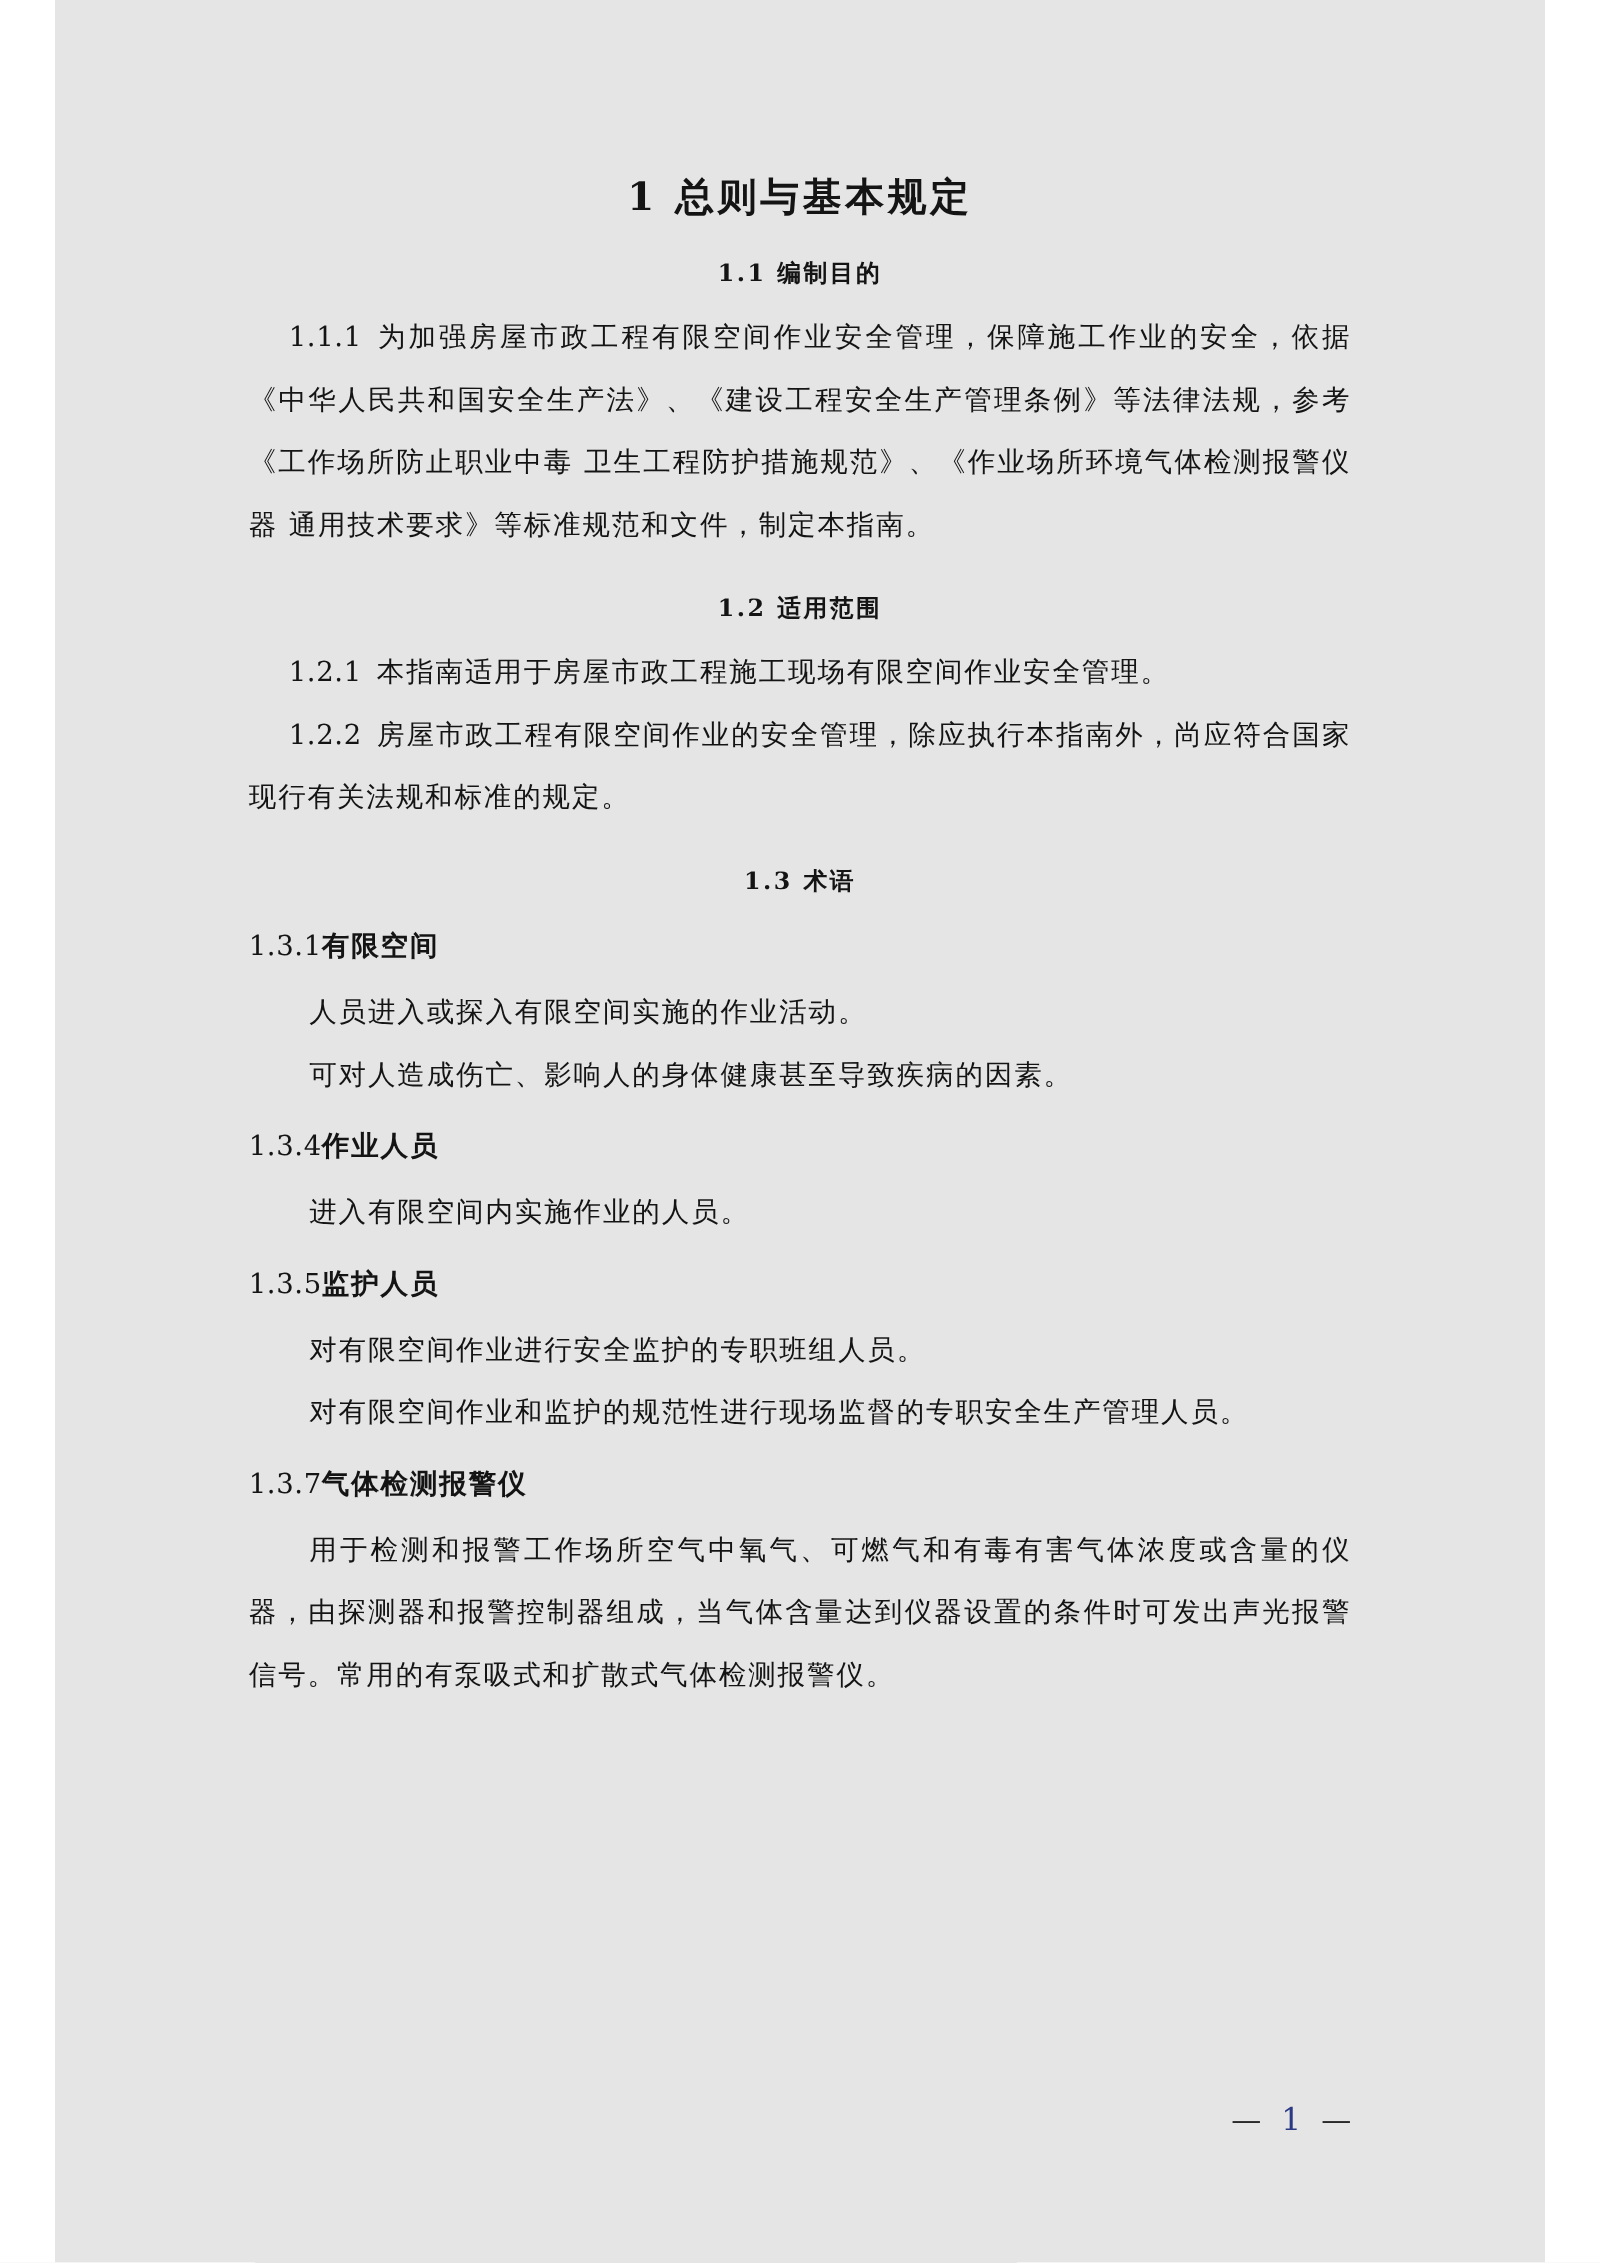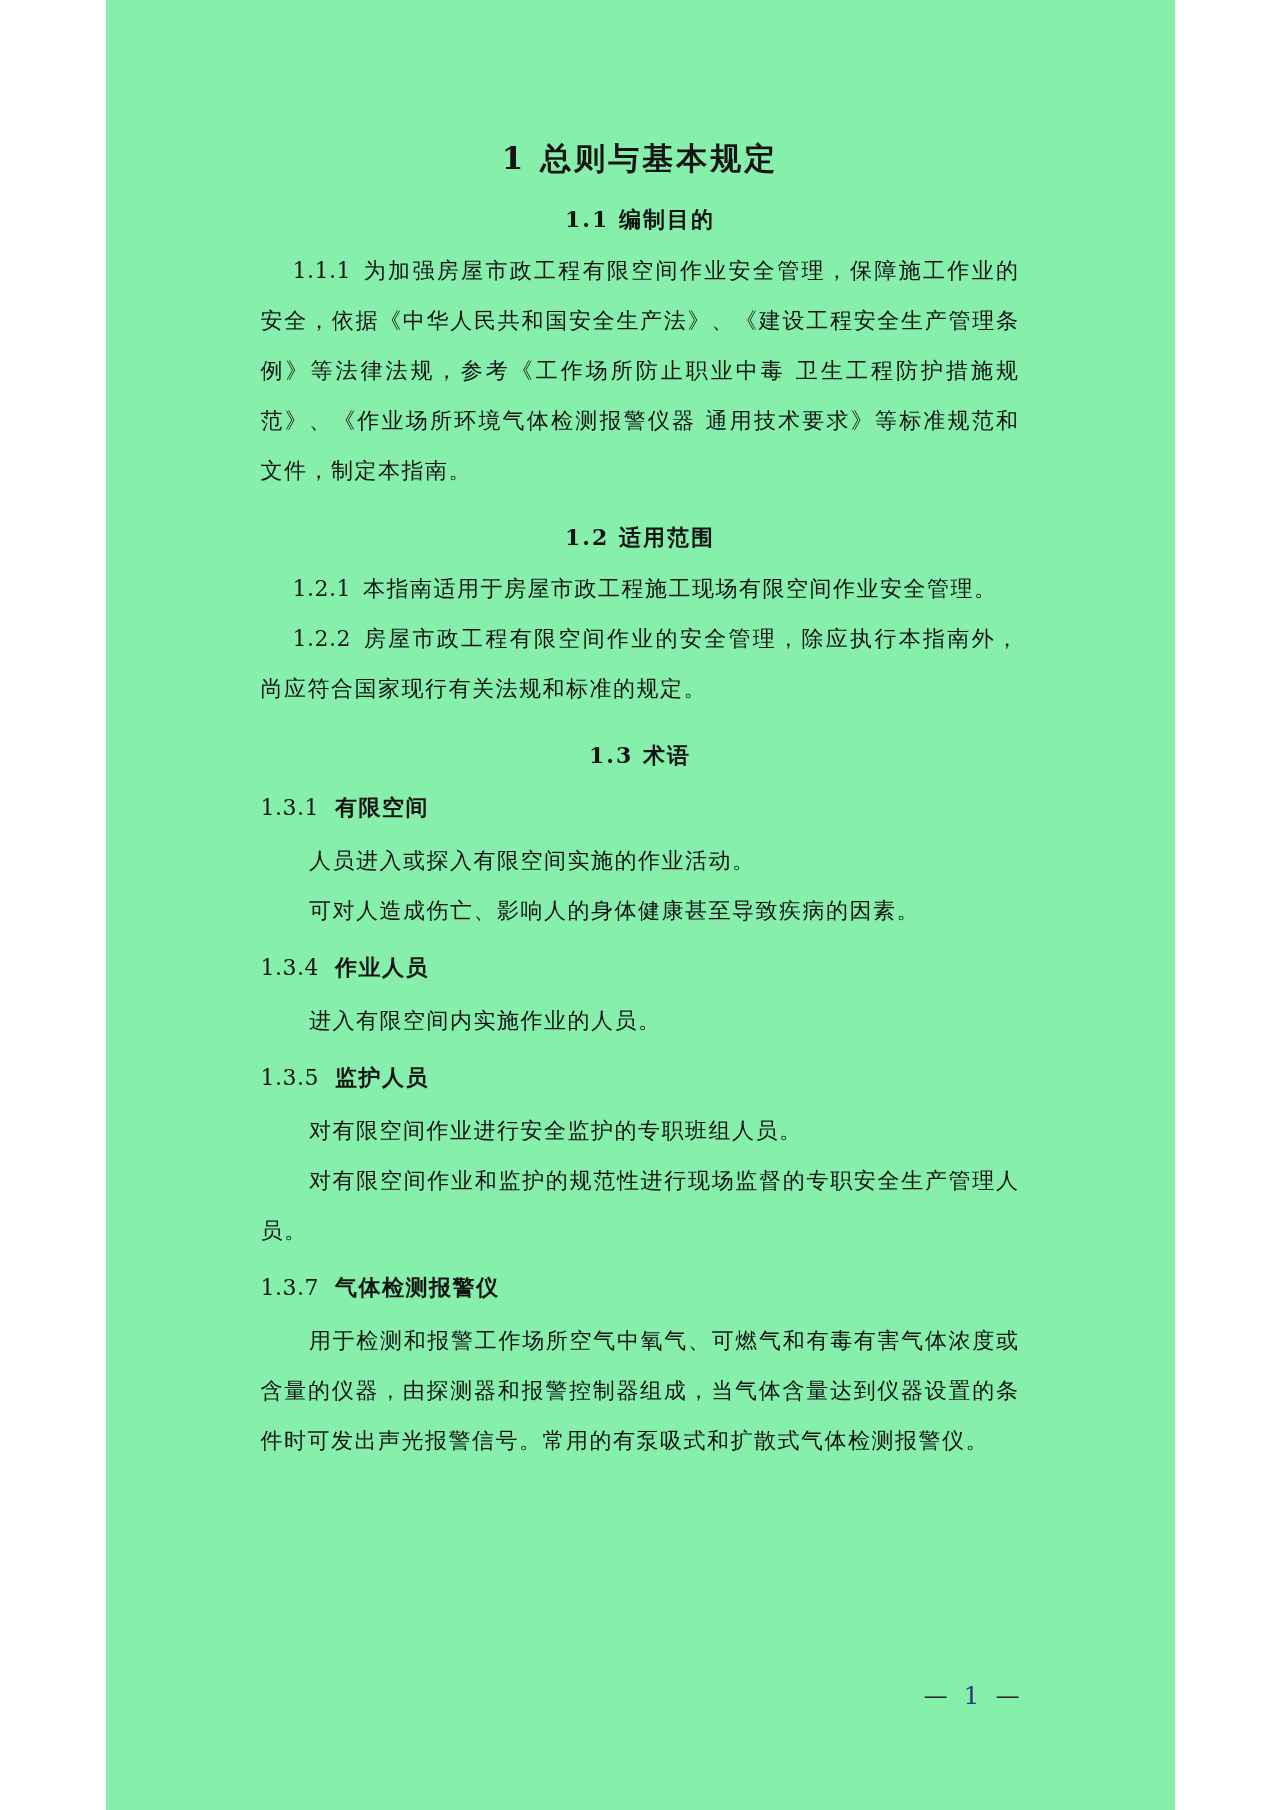--- a/index.html
+++ b/index.html
@@ -2,42 +2,42 @@
 <html><head>
 <meta charset="utf-8">
 <style>
   html, body {
     margin: 0;
     padding: 0;
     background: #ffffff;
   }
   .page {
     position: relative;
-    width: 1069px;
+    width: 1192px;
     height: 1810px;
     margin: 0 auto;
-    background: #86efac;
+    background: #e5e5e5;
     box-sizing: border-box;
     padding: 138px 155px 0 155px;
     font-family: "DejaVu Serif", "Liberation Serif", serif;
     color: #141414;
     overflow: hidden;
   }
   .doc-title {
     margin: 0;
     text-align: center;
     font-size: 31px;
     line-height: 40px;
     font-weight: bold;
     letter-spacing: 3px;
   }
   .section-heading {
     margin: 24px 0 10px 0;
     text-align: center;
-    font-size: 22px;
+    font-size: 19px;
     line-height: 34px;
     font-weight: bold;
     letter-spacing: 2px;
   }
   .para {
     margin: 0;
     font-size: 22px;
     line-height: 50px;
     letter-spacing: 1.5px;
     text-align: justify;
@@ -49,21 +49,20 @@
     margin-left: 32px;
   }
   .term-head {
     margin: 6px 0 0 0;
     font-size: 22px;
     line-height: 50px;
     text-align: left;
   }
   .term-head .num {
     font-weight: normal;
-    margin-right: 16px;
     letter-spacing: 0.5px;
     text-align: right;
   }
   .term-head .term {
     font-weight: bold;
     letter-spacing: 1.5px;
     margin-top: 40px;
   }
   .term-head .sup {
     font-weight: bold;

